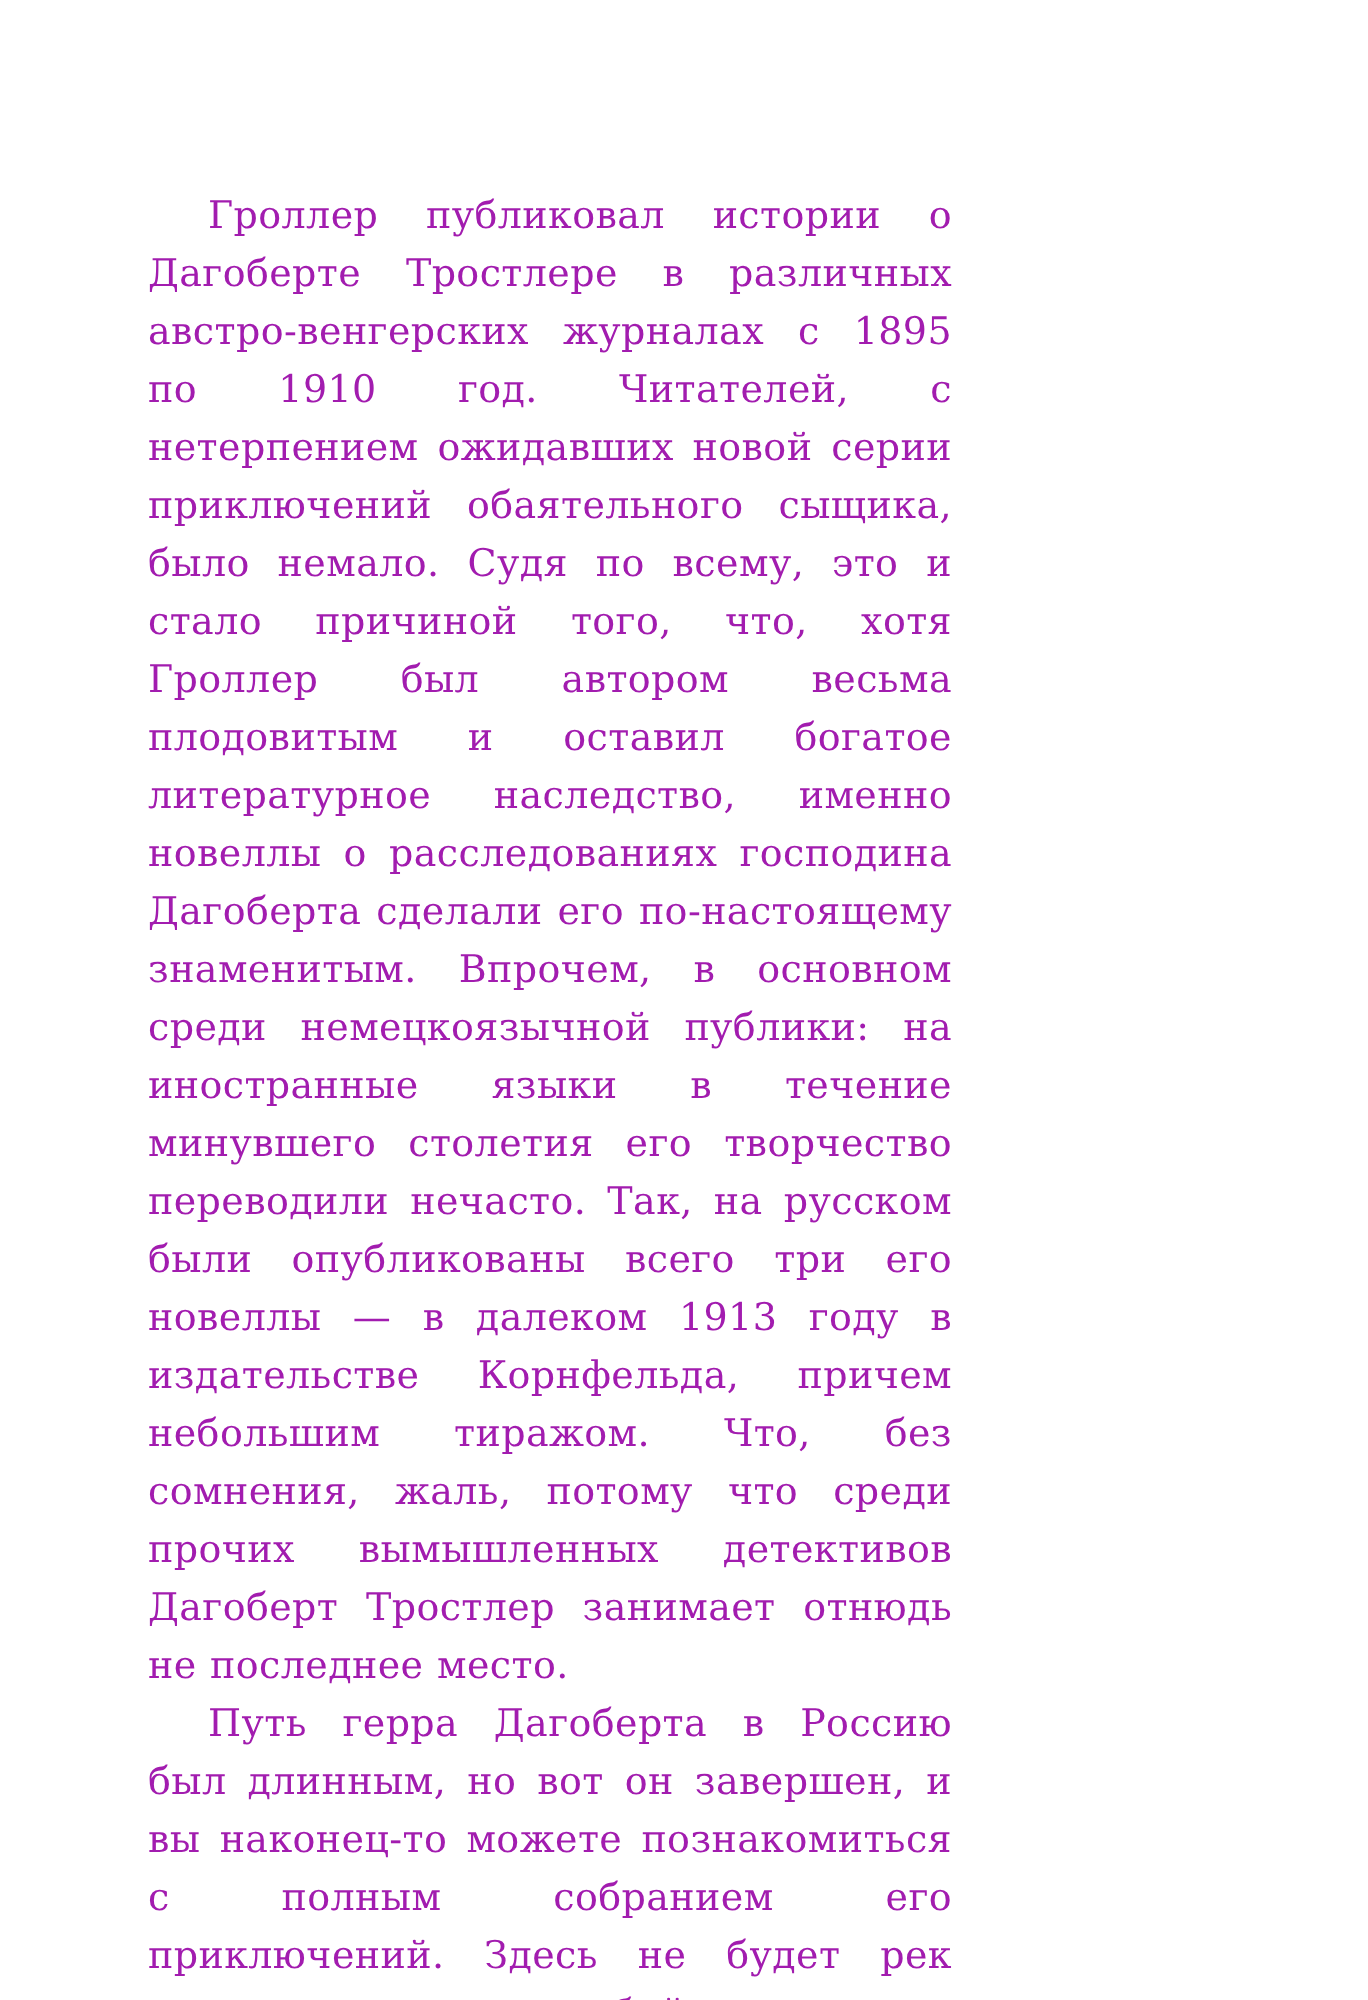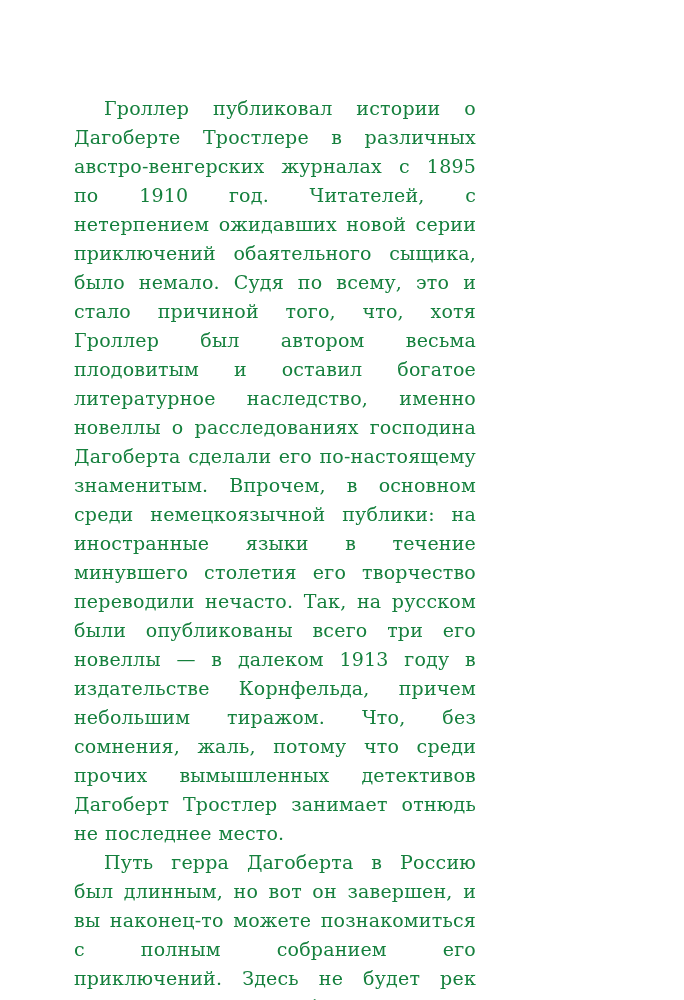--- a/index.html
+++ b/index.html
@@ -12,21 +12,21 @@
     height: 1000px;
     overflow: hidden;
     font-family: "DejaVu Serif", "Liberation Serif", serif;
   }
   .book-page {
     box-sizing: border-box;
     width: 548px;
     height: 1000px;
     padding: 94px 72px 0 74px;
     background: #ffffff;
-    color: #15803d;
+    color: #a21caf;
   }
   .book-page p {
     margin: 0;
     font-size: 19px;
     line-height: 29px;
     text-align: justify;
     text-indent: 30px;
     letter-spacing: 0.2px;
     word-spacing: 0.5px;
     hyphens: auto;

